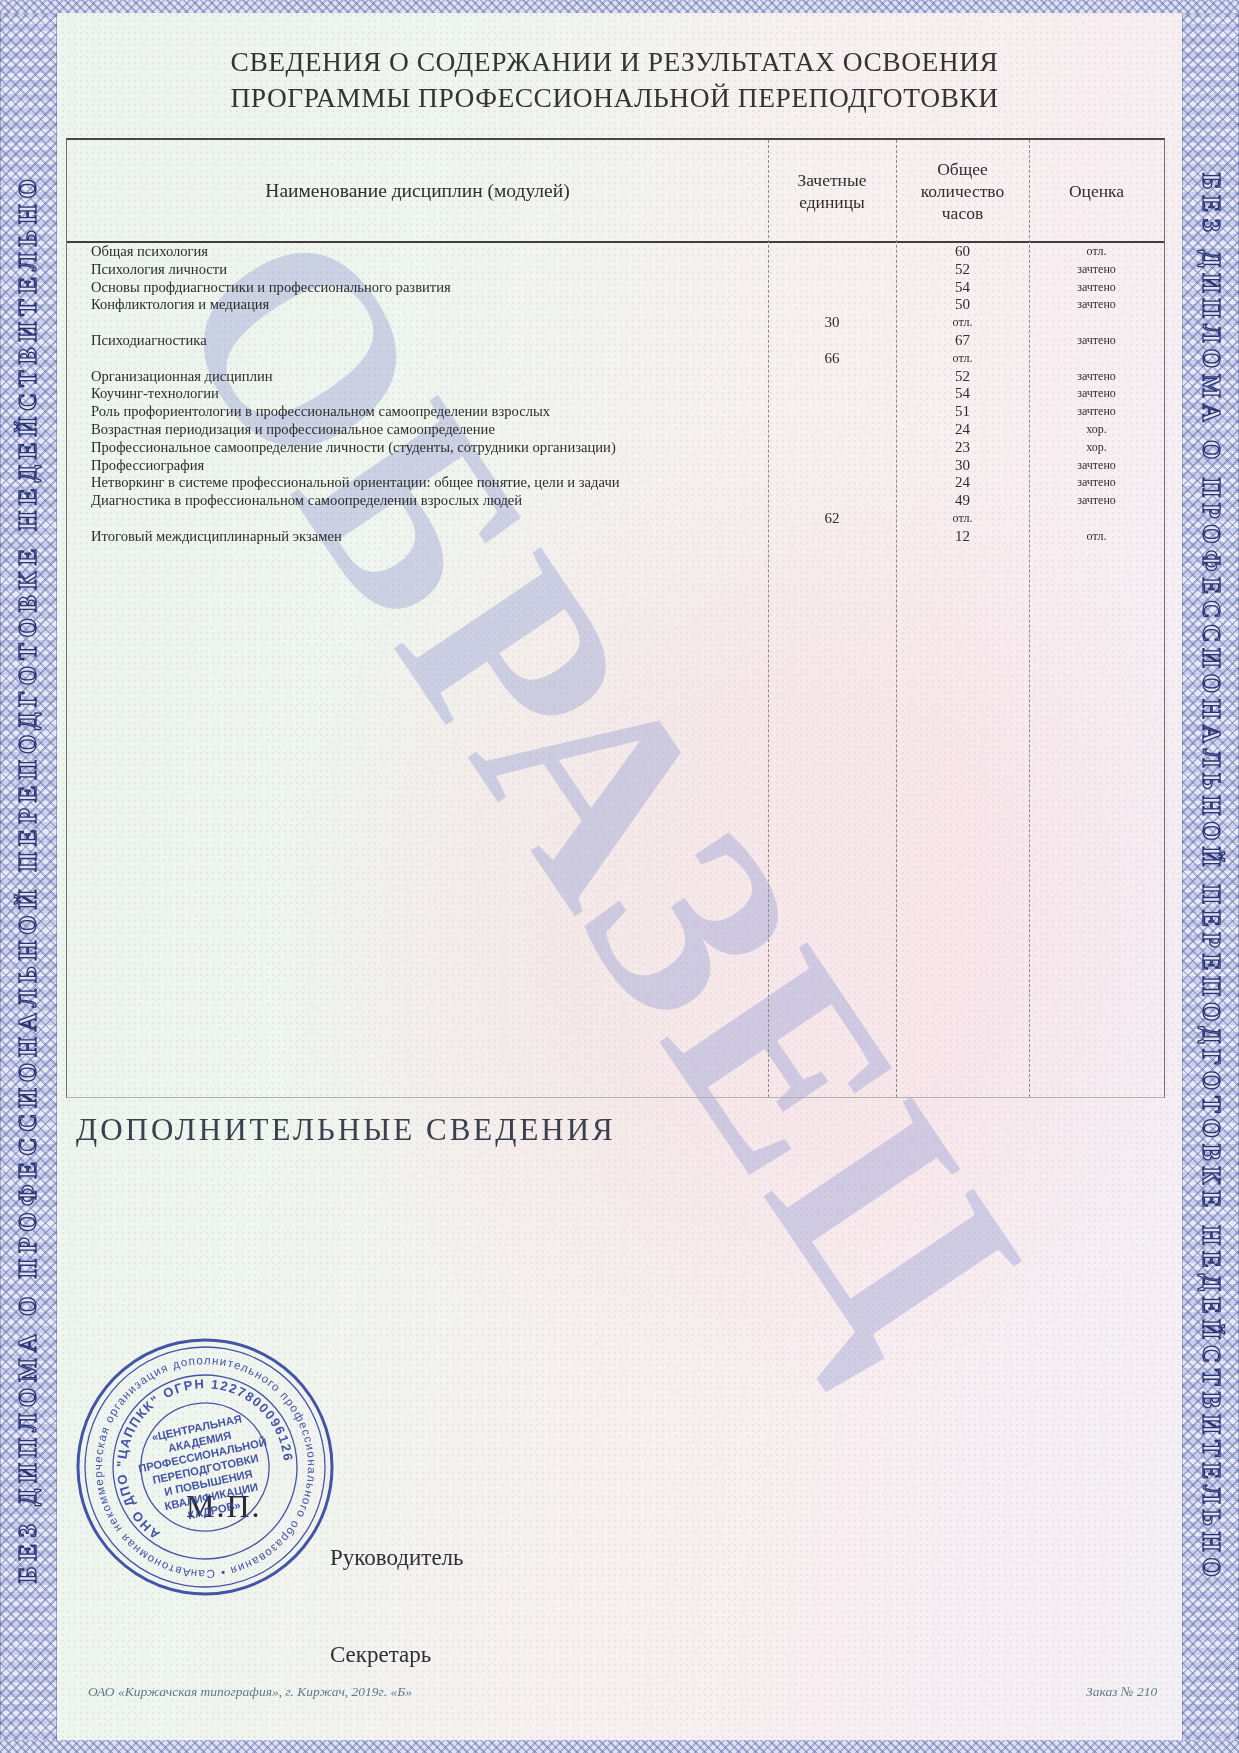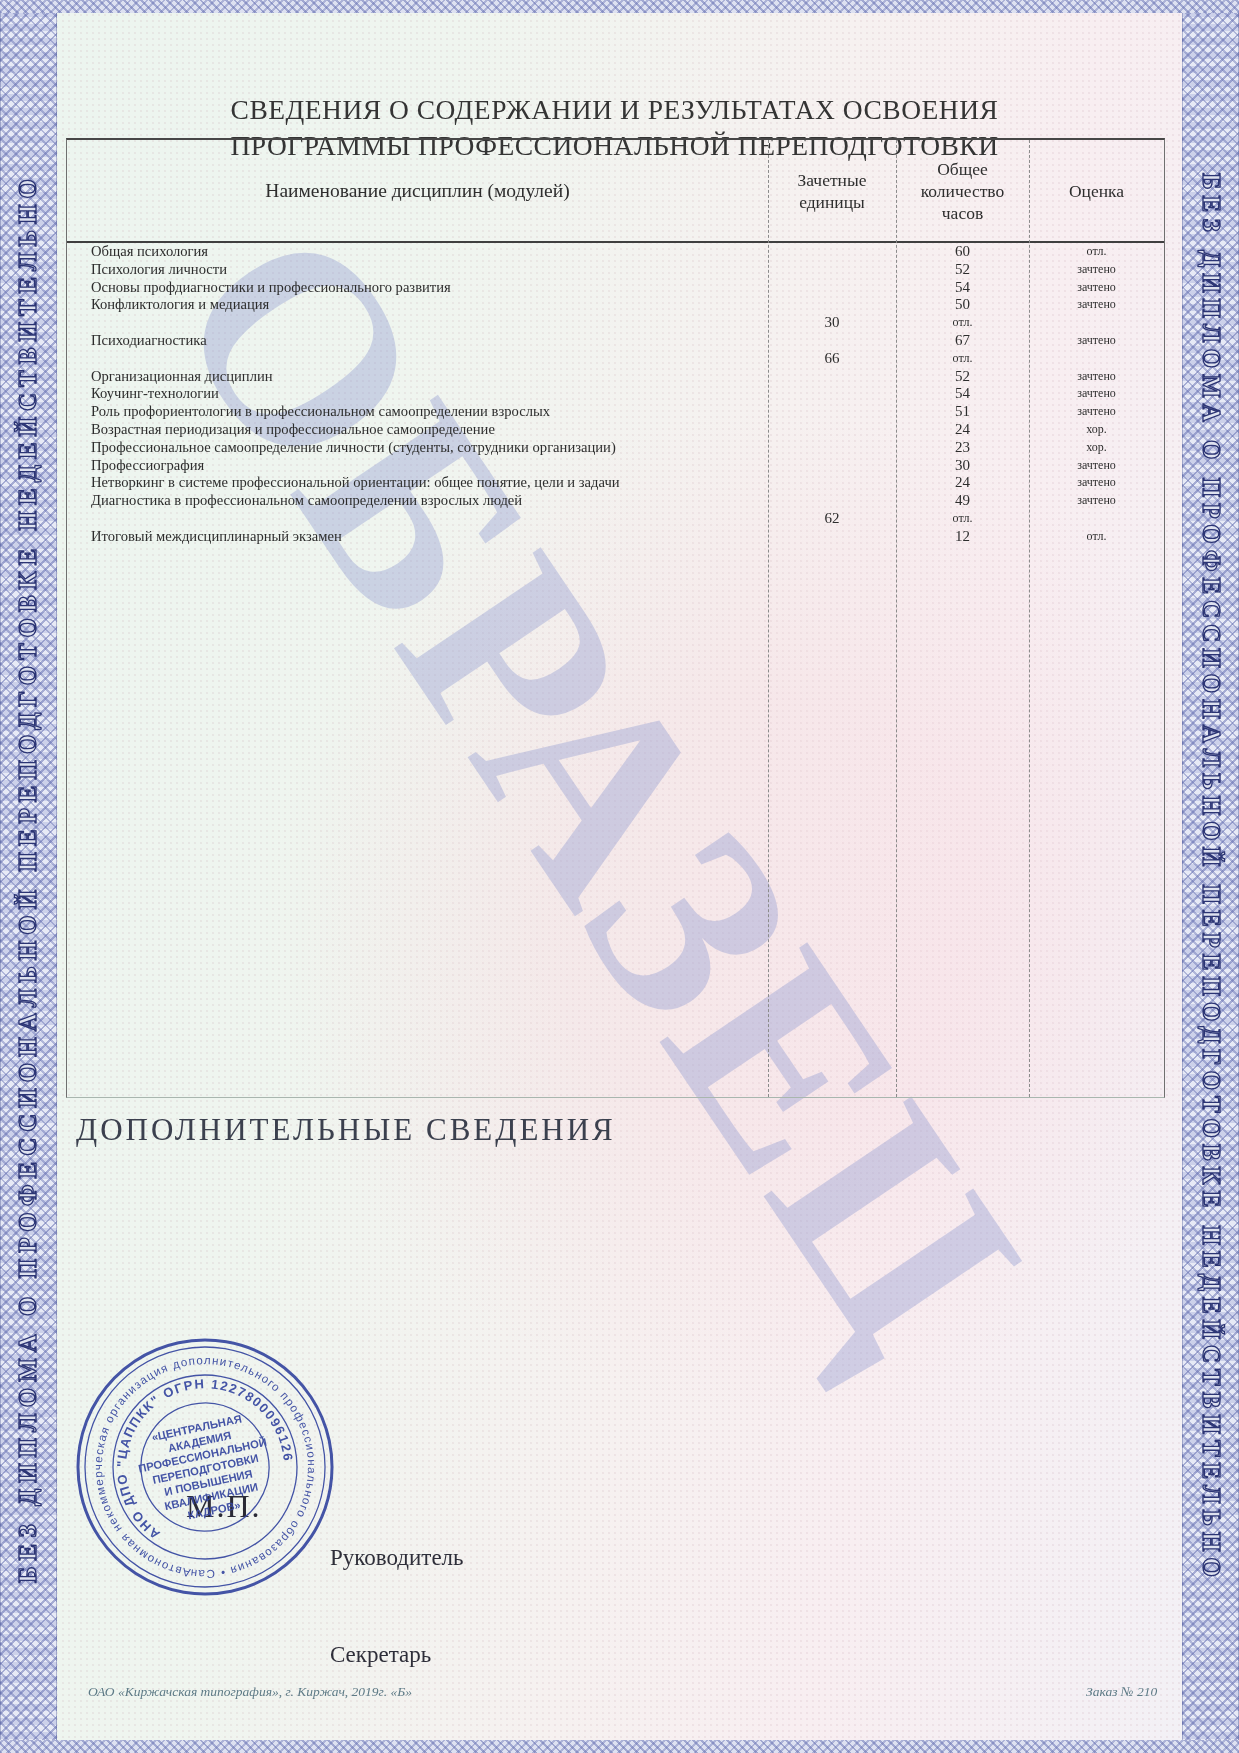--- a/index.html
+++ b/index.html
@@ -45,21 +45,21 @@
   .watermark{
     position:absolute;left:600px;top:790px;z-index:1;width:1600px;text-align:center;
     transform:translate(-50%,-50%) rotate(56deg);
     font-family:"Liberation Serif", serif;font-weight:bold;font-size:272px;letter-spacing:4px;
     color:rgba(147,157,209,0.40);
   }
   
   .content{position:relative;z-index:2;}
   .doc-title{
     position:absolute;left:66px;width:1097px;top:44px;text-align:center;
-    font-size:27.5px;color:#343434;letter-spacing:0.5px;line-height:36px;margin-top:48px;
+    font-size:27.5px;color:#343434;letter-spacing:0.5px;line-height:36px;
   }
   
   .gtable{
     position:absolute;left:66px;top:138px;width:1097px;height:957px;
     border-top:2px solid #474747;border-left:1px solid #6f6f6f;border-right:1px solid #6f6f6f;
     border-bottom:1px solid #a8b6ae;
   }
   .vline{position:absolute;top:0;bottom:0;border-left:1px dashed #8b8b8b;}
   .vline1{left:701px;}
   .vline2{left:829px;}

